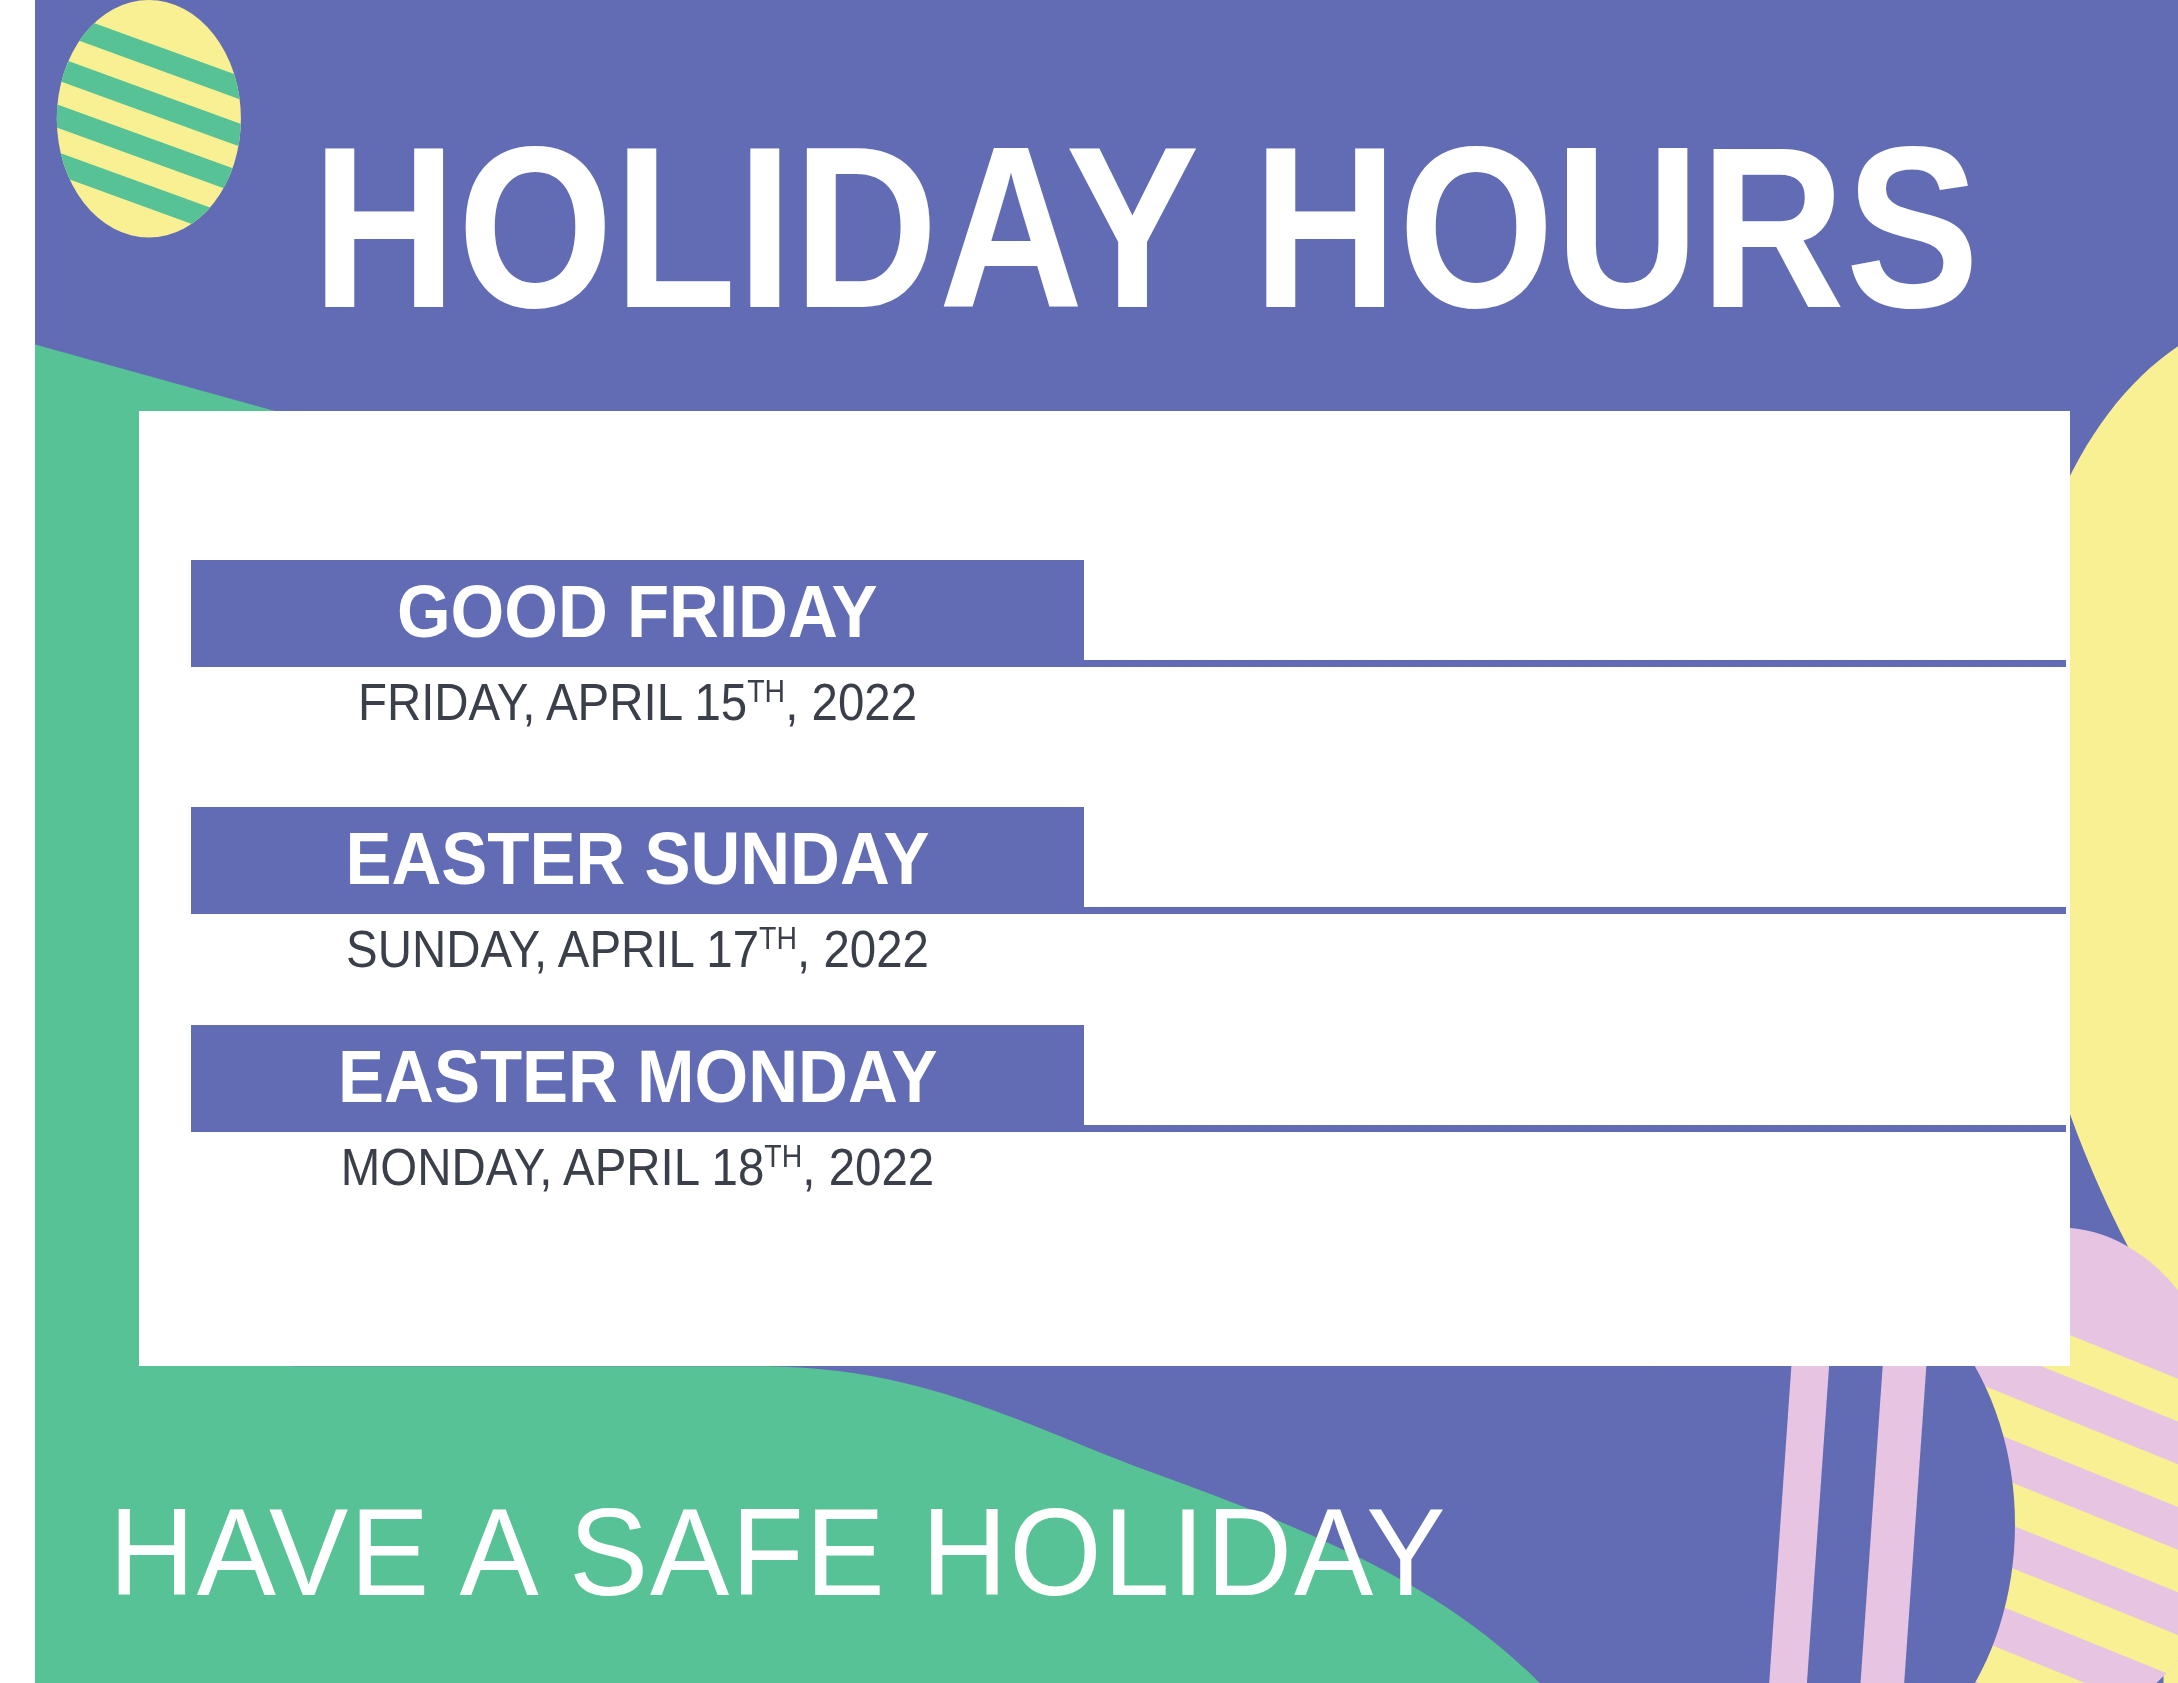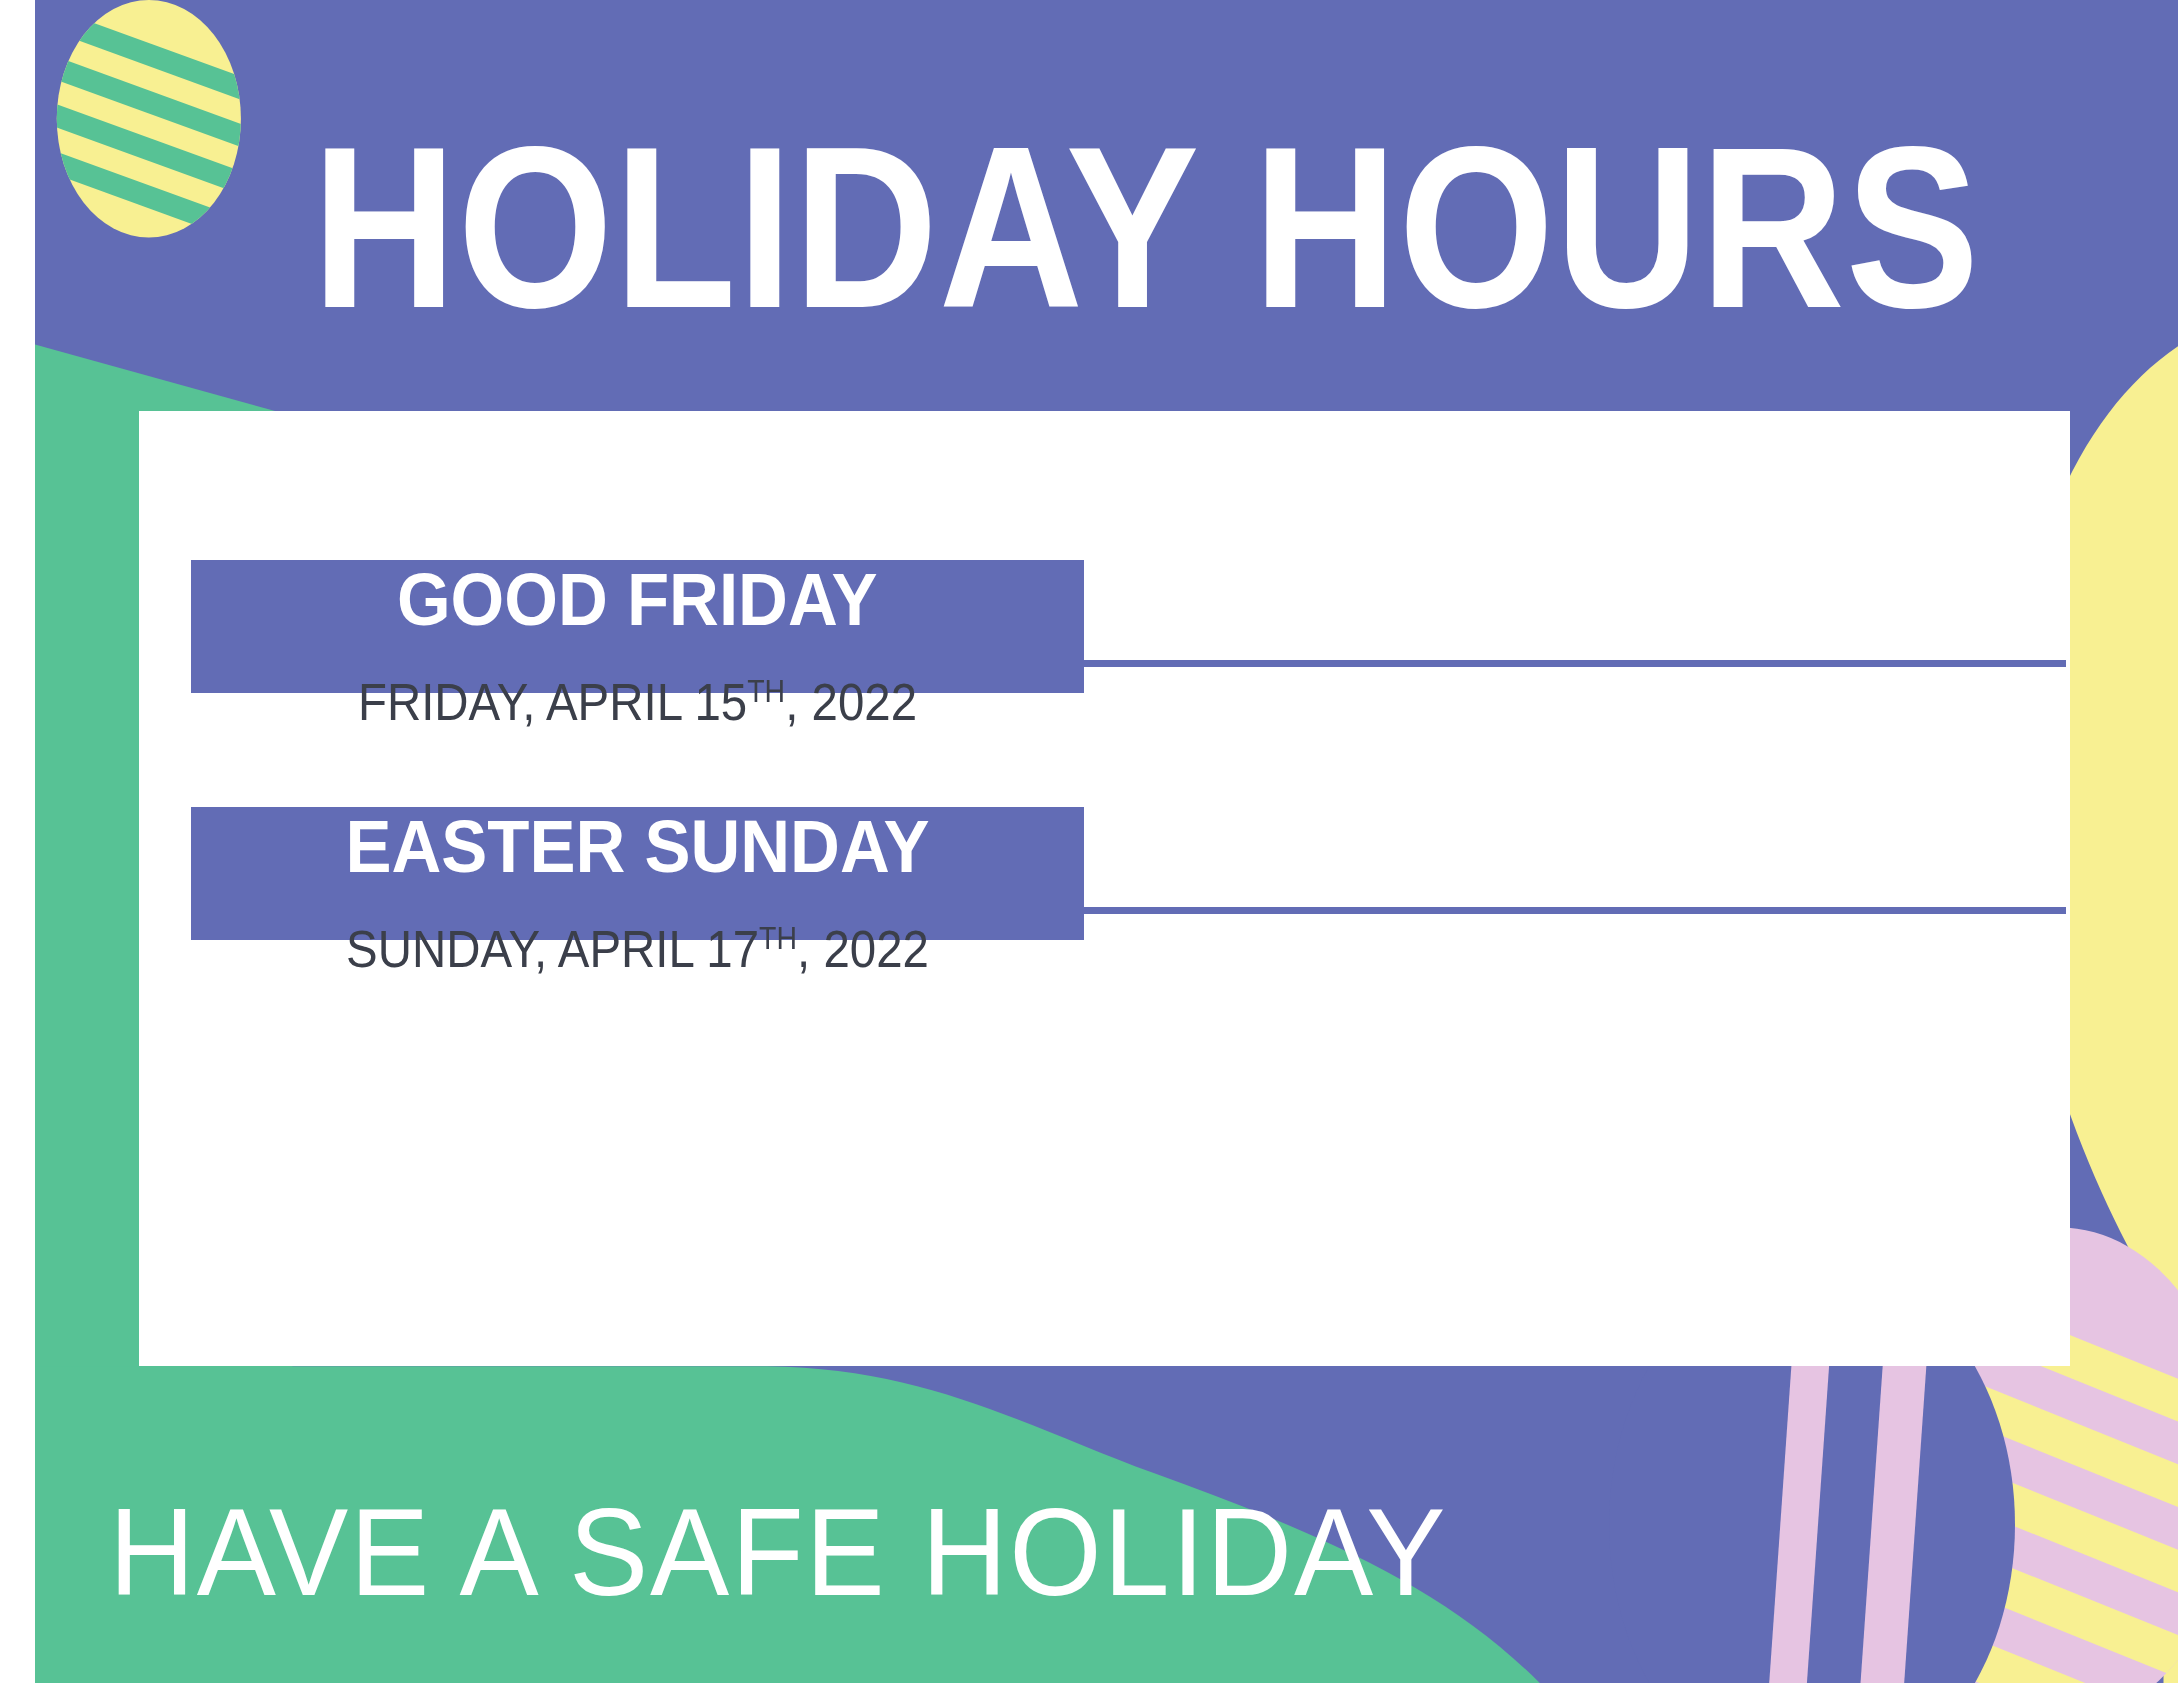--- a/index.html
+++ b/index.html
@@ -69,24 +69,24 @@
   }
   .row-1 { top: 149px; }
   .row-2 { top: 396px; }
   .row-3 { top: 614px; }
 
   .row-bar {
     position: absolute;
     left: 52px;
     top: 0;
     width: 893px;
-    height: 133px;
+    height: 107px;
     background: #626cb5;
     display: flex;
-    align-items: flex-start;
+    align-items: center;
     justify-content: center;
     overflow: hidden;
   }
   .row-bar-label {
     color: #ffffff;
     font-size: 75px;
     line-height: 79px;
     font-weight: 700;
     letter-spacing: 0px;
     transform: scaleX(0.92);
@@ -225,20 +225,27 @@
       </div>
 
       <div class="row row-2">
         <div class="row-bar">
           <span class="row-bar-label">EASTER SUNDAY</span>
         </div>
         <div class="row-rule"></div>
         <div class="row-date"><span>SUNDAY, APRIL 17</span><sup>TH</sup><span>, 2022</span></div>
       </div>
 
+      <div class="row row-3">
+        <div class="row-bar">
+          <span class="row-bar-label">EASTER MONDAY</span>
+        </div>
+        <div class="row-rule"></div>
+        <div class="row-date"><span>MONDAY, APRIL 18</span><sup>TH</sup><span>, 2022</span></div>
+      </div>
 
     </div>
   </div>
 
   <div class="footer-text">HAVE A SAFE HOLIDAY</div>
 
 </div>
 
 
 </body></html>

